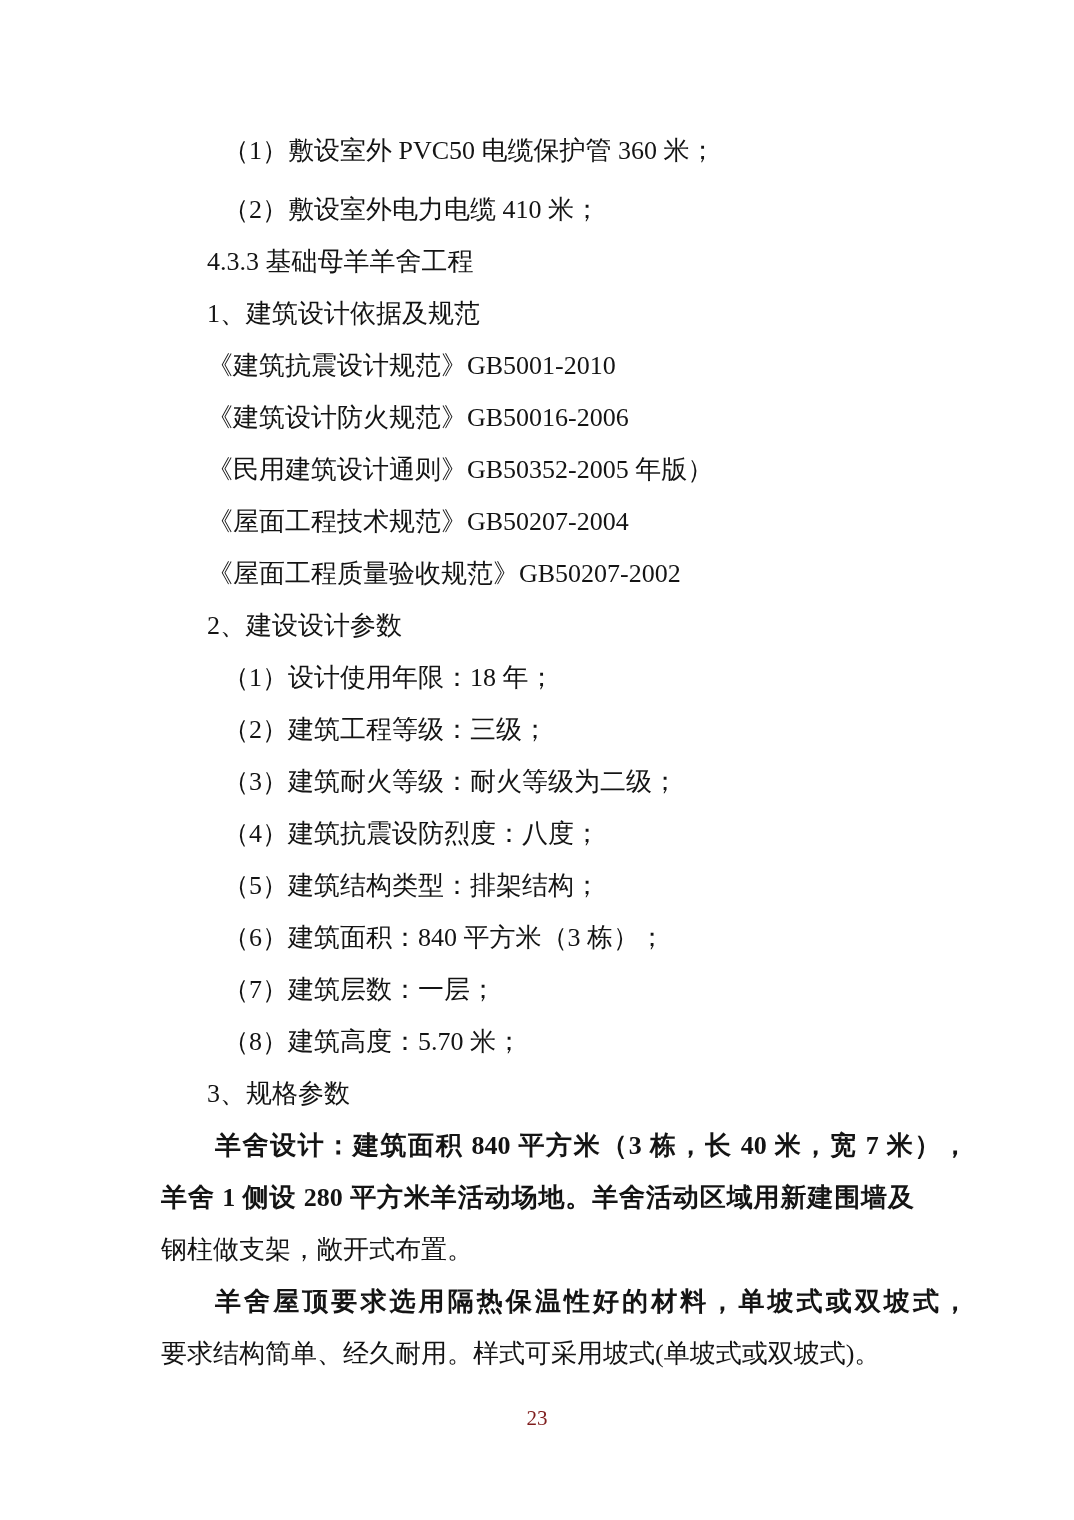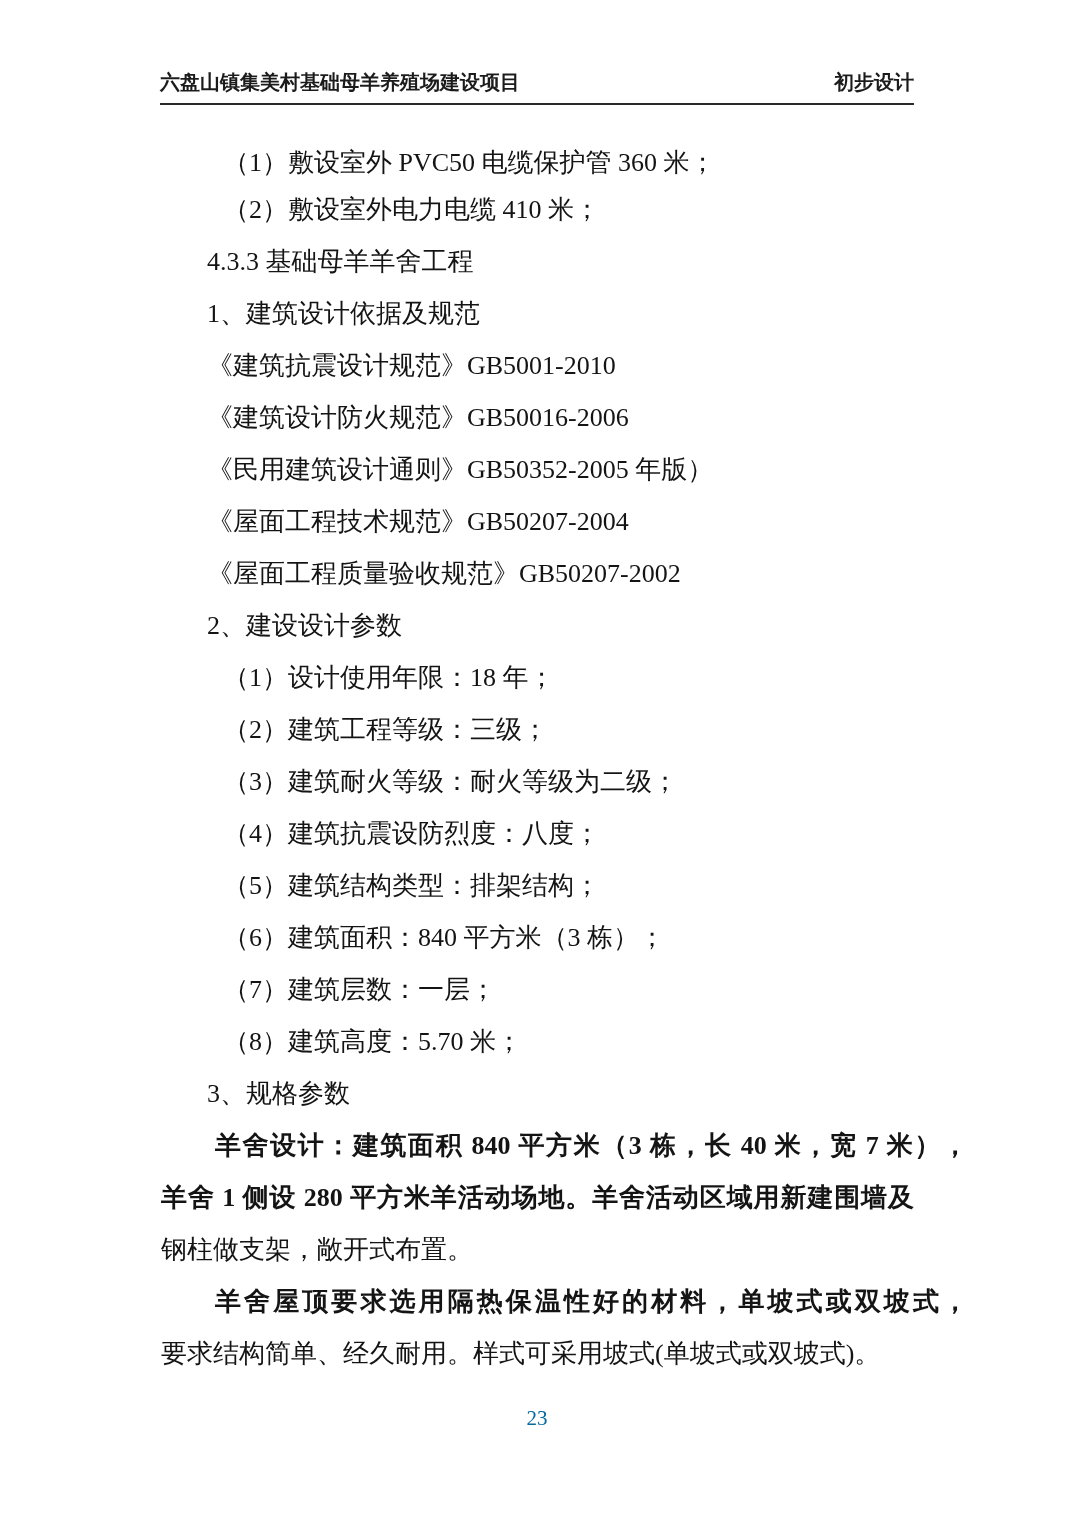--- a/index.html
+++ b/index.html
@@ -54,35 +54,31 @@
     font-weight: bold;
   }
   
   .ftr {
     position: absolute;
     left: 0;
     top: 1406px;
     width: 1074px;
     text-align: center;
     font-size: 21px;
-    color: #0369a1;
+    color: #7f1d1d;
   }
 </style>
 </head>
 <body>
 
 <div class="page">
 
-  <div class="hdr">
-    <span>六盘山镇集美村基础母羊养殖场建设项目</span>
-    <span>初步设计</span>
-  </div>
 
   <div>
-    <div class="bl item" style="top:146px">（1）敷设室外 PVC50 电缆保护管 360 米；</div>
+    <div class="bl item" style="top:134px">（1）敷设室外 PVC50 电缆保护管 360 米；</div>
     <div class="bl item" style="top:193px">（2）敷设室外电力电缆 410 米；</div>
     <div class="bl head" style="top:245px">4.3.3 基础母羊羊舍工程</div>
     <div class="bl head" style="top:297px">1、建筑设计依据及规范</div>
     <div class="bl book" style="top:349px">《建筑抗震设计规范》GB5001-2010</div>
     <div class="bl book" style="top:401px">《建筑设计防火规范》GB50016-2006</div>
     <div class="bl book" style="top:453px">《民用建筑设计通则》GB50352-2005 年版）</div>
     <div class="bl book" style="top:505px">《屋面工程技术规范》GB50207-2004</div>
     <div class="bl book" style="top:557px">《屋面工程质量验收规范》GB50207-2002</div>
     <div class="bl head" style="top:609px">2、建设设计参数</div>
     <div class="bl item" style="top:661px">（1）设计使用年限：18 年；</div>

